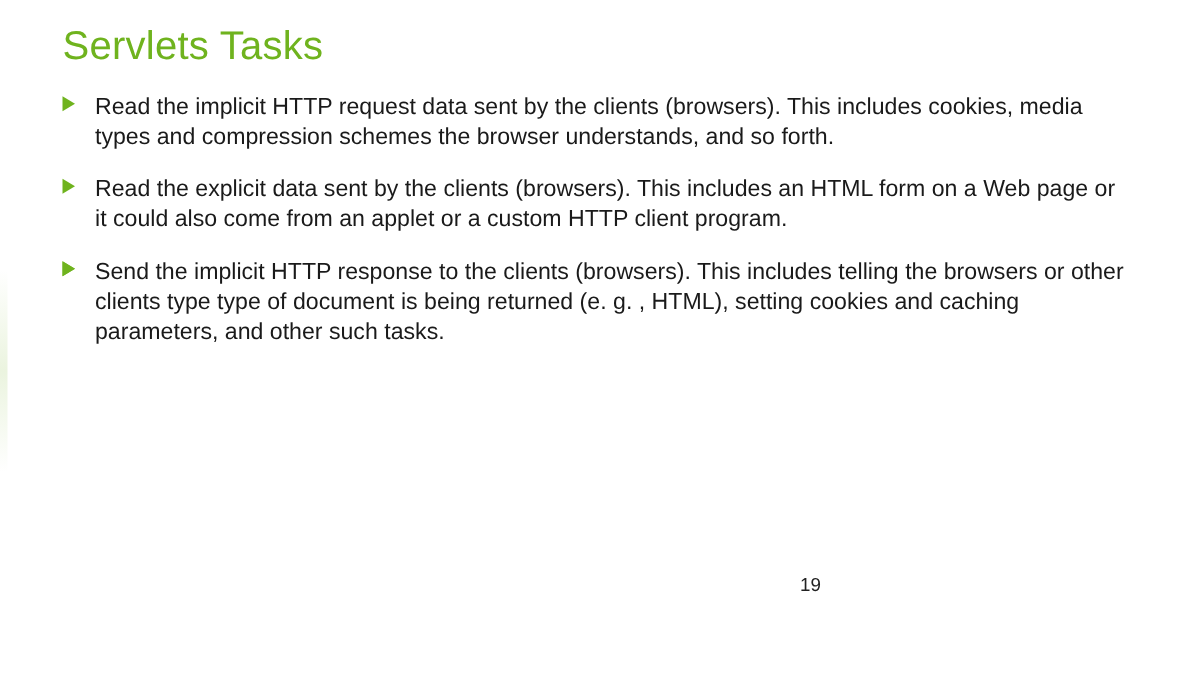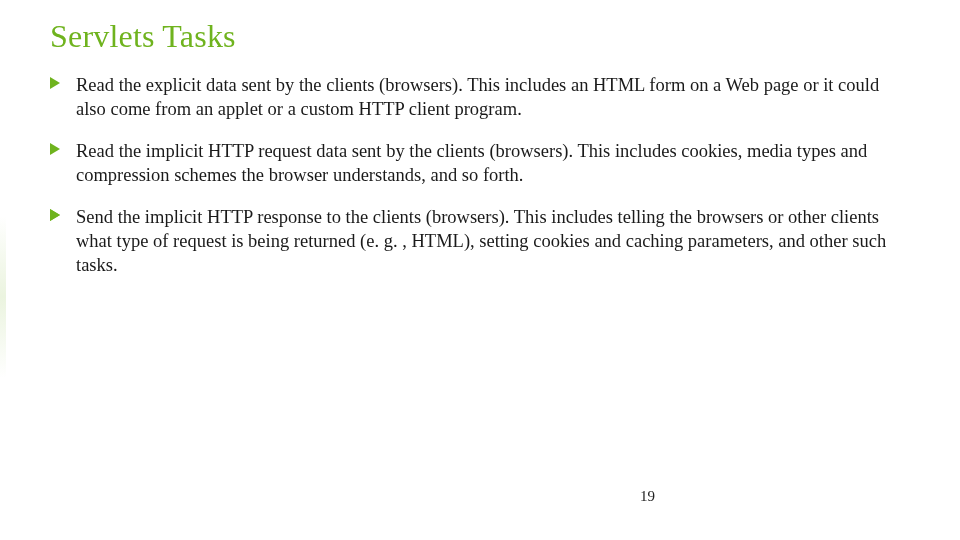--- a/index.html
+++ b/index.html
@@ -12,21 +12,20 @@
     color: #222;
     overflow: hidden;
     position: relative;
   }
   .slide {
     position: relative;
     width: 960px;
     height: 540px;
     box-sizing: border-box;
     padding: 18px 55px 20px 50px;
-    font-family: Liberation Serif, serif;
   }
   .title {
     font-size: 32px;
     color: #6fb31e;
     font-weight: 400;
     margin: 0 0 18px 0;
     letter-spacing: 0.2px;
   }
   ul.bullets {
     list-style: none;
@@ -59,45 +58,45 @@
     height: 540px;
     background: linear-gradient(to bottom,
       rgba(120,180,40,0) 0%,
       rgba(120,180,40,0) 40%,
       rgba(120,180,40,0.15) 55%,
       rgba(120,180,40,0) 70%);
   }
   .pagenum {
     position: absolute;
     left: 640px;
-    top: 488px;
+    top: 460px;
     font-size: 15px;
     color: #222;
   }
 </style>
 </head>
 <body>
 
 <div class="slide">
   <div class="accent-edge"></div>
 
   <h1 class="title">Servlets Tasks</h1>
 
   <ul class="bullets">
     <li>
       <span class="arrow"></span>
-      <span>Read the explicit data sent by the clients (browsers). This includes an HTML form on a Web page or it could also come from an applet or a custom HTTP client program.</span>
+      <span>Read the implicit HTTP request data sent by the clients (browsers). This includes cookies, media types and compression schemes the browser understands, and so forth.</span>
     </li>
     <li>
       <span class="arrow"></span>
-      <span>Read the implicit HTTP request data sent by the clients (browsers). This includes cookies, media types and compression schemes the browser understands, and so forth.</span>
+      <span>Read the explicit data sent by the clients (browsers). This includes an HTML form on a Web page or it could also come from an applet or a custom HTTP client program.</span>
     </li>
     <li>
       <span class="arrow"></span>
     </li>
     <li>
       <span class="arrow"></span>
-      <span>Send the implicit HTTP response to the clients (browsers). This includes telling the browsers or other clients what type of request is being returned (e. g. , HTML), setting cookies and caching parameters, and other such tasks.</span>
+      <span>Send the implicit HTTP response to the clients (browsers). This includes telling the browsers or other clients type type of document is being returned (e. g. , HTML), setting cookies and caching parameters, and other such tasks.</span>
     </li>
   </ul>
 
   <div class="pagenum">19</div>
 </div>
 
 </body></html>

